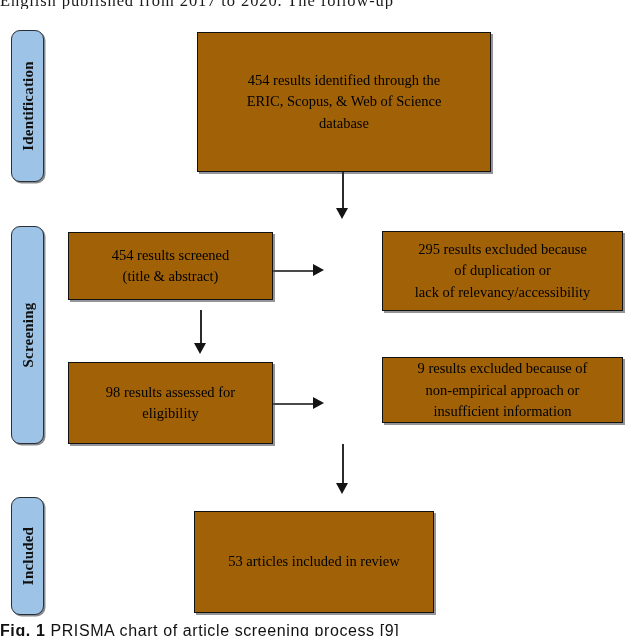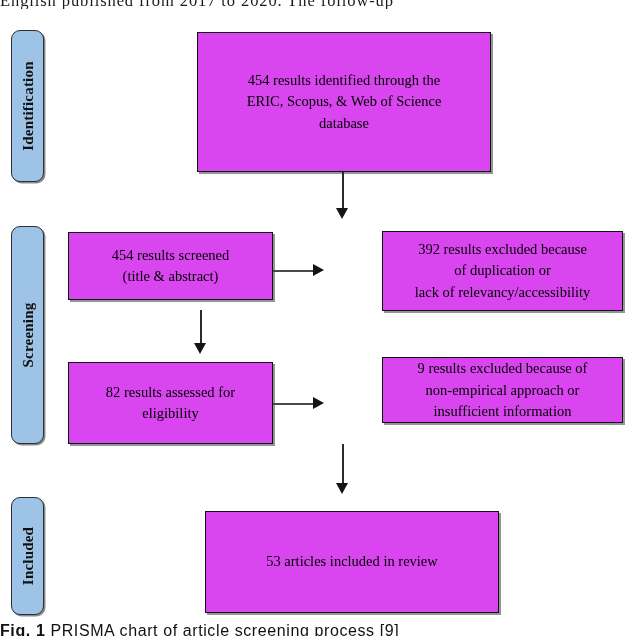--- a/index.html
+++ b/index.html
@@ -71,21 +71,21 @@
     font-weight: 700;
     font-size: 15px;
     letter-spacing: 0.2px;
     color: #111111;
   }
 
   
   .flow-box {
     position: absolute;
     box-sizing: border-box;
-    background: #d946ef;
+    background: #a16207;
     border: 1.6px solid #111111;
     box-shadow: 2px 2px 0 rgba(40,44,50,0.5);
     display: flex;
     align-items: center;
     justify-content: center;
     text-align: center;
     padding: 4px 0;
   }
   .flow-box .btext {
     font-family: "Liberation Serif", "DejaVu Serif", serif;
@@ -153,46 +153,46 @@
 
   <div class="flow-box" style="left:68px; top:232px; width:205px; height:68px;">
     <span class="btext">454 results screened
 (title &amp; abstract)</span>
   </div>
 
   <div class="h-line" style="left:273px; top:270px; width:42px;"></div>
   <div class="h-arrow-head" style="left:313px; top:264px;"></div>
 
   <div class="flow-box" style="left:382px; top:231px; width:241px; height:80px;">
-    <span class="btext">392 results excluded because
+    <span class="btext">295 results excluded because
 of duplication or
 lack of relevancy/accessibility</span>
   </div>
 
   <div class="v-line" style="left:200px; top:310px; height:38px;"></div>
   <div class="v-arrow-head" style="left:194px; top:343px;"></div>
 
   <div class="flow-box" style="left:68px; top:362px; width:205px; height:82px;">
-    <span class="btext">82 results assessed for
+    <span class="btext">98 results assessed for
 eligibility</span>
   </div>
 
   <div class="h-line" style="left:273px; top:403px; width:42px;"></div>
   <div class="h-arrow-head" style="left:313px; top:397px;"></div>
 
   <div class="flow-box" style="left:382px; top:357px; width:241px; height:66px;">
     <span class="btext">9 results excluded because of
 non-empirical approach or
 insufficient information</span>
   </div>
 
   <div class="v-line" style="left:342px; top:444px; height:44px;"></div>
   <div class="v-arrow-head" style="left:336px; top:483px;"></div>
 
-  <div class="flow-box" style="left:205px; top:511px; width:294px; height:102px;">
+  <div class="flow-box" style="left:194px; top:511px; width:240px; height:102px;">
     <span class="btext">53 articles included in review</span>
   </div>
 
   <div class="caption">
     <b>Fig. 1</b>
     <span>PRISMA chart of article screening process [9]</span>
   </div>
 
 </div>
 

